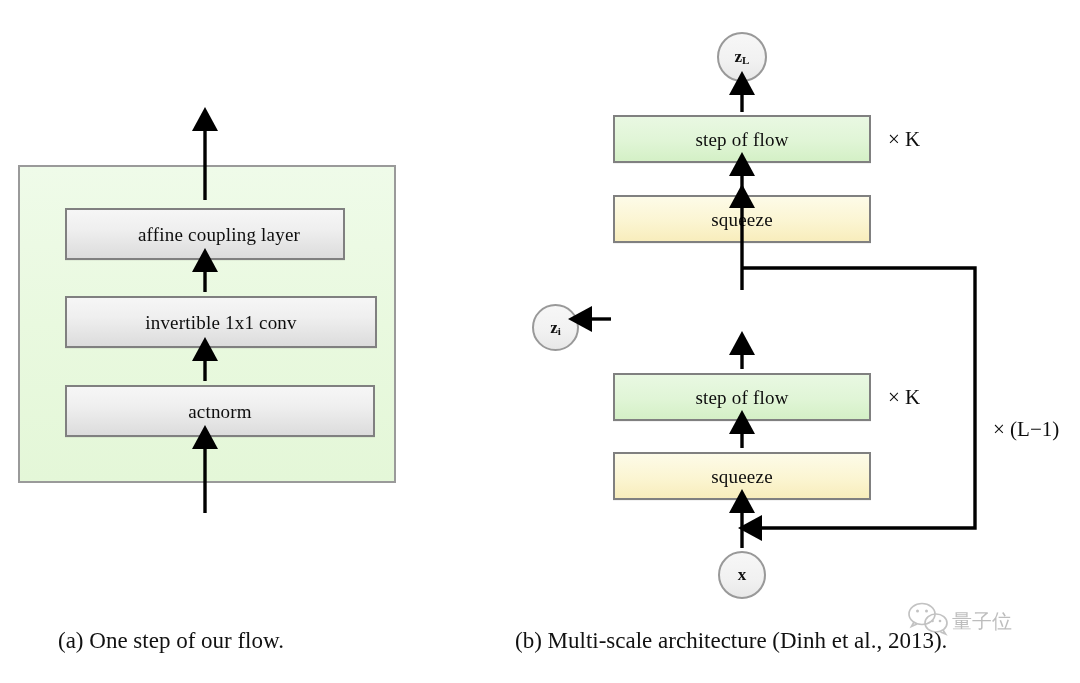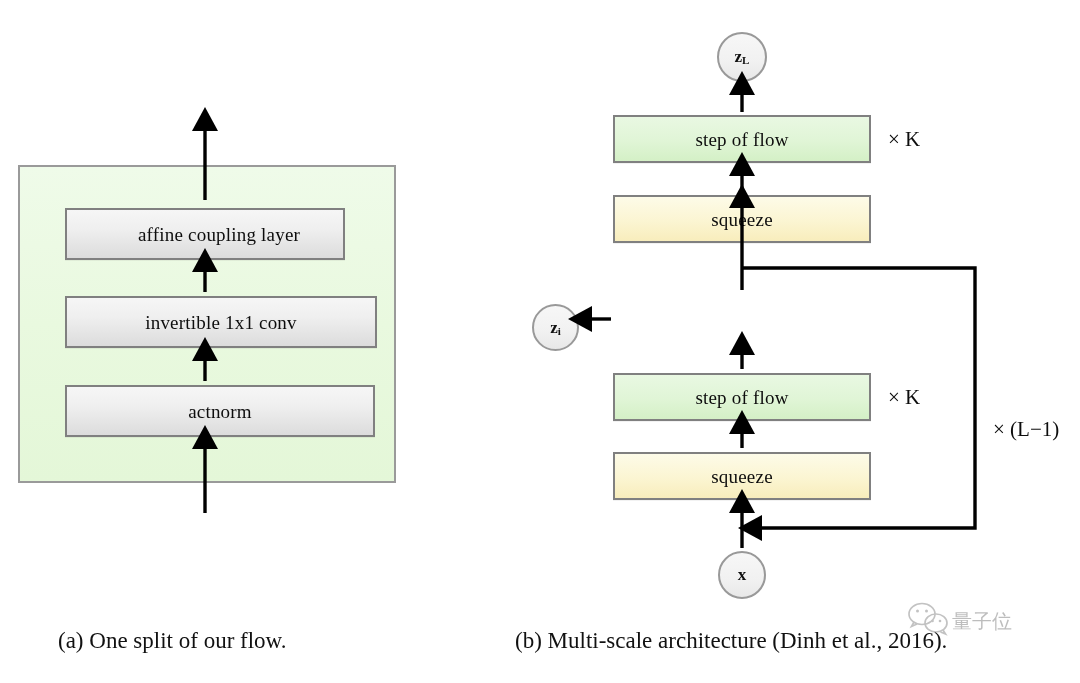--- a/index.html
+++ b/index.html
@@ -148,23 +148,23 @@
       <path d="M742,268 L975,268 L975,528 L755,528" marker-end="url(#ah)"></path>
     </g>
   </svg>
 
   <div class="anno" style="left:888px;top:127px;">× K</div>
 
   <div class="anno" style="left:888px;top:385px;">× K</div>
 
   <div class="anno" style="left:993px;top:385px;margin-top:32px;">× (L−1)</div>
 
-  <div class="caption" style="left:58px;top:628px;">(a) One split of our flow.</div>
+  <div class="caption" style="left:58px;top:628px;">(a) One step of our flow.</div>
 
-  <div class="caption" style="left:515px;top:628px;">(b) Multi-scale architecture (Dinh et al., 2016).</div>
+  <div class="caption" style="left:515px;top:628px;">(b) Multi-scale architecture (Dinh et al., 2013).</div>
 
   <svg class="wm-wechat" style="left:905px;top:600px;width:48px;height:40px;" viewBox="0 0 48 40">
     <ellipse cx="17" cy="14" rx="13" ry="10.5" fill="none" stroke="#7a7a7a" stroke-width="1.7"></ellipse>
     <path d="M9,22 L6.5,26.5 L12,24" fill="none" stroke="#7a7a7a" stroke-width="1.7"></path>
     <circle cx="12.5" cy="11" r="1.5" fill="#7a7a7a"></circle>
     <circle cx="21.5" cy="11" r="1.5" fill="#7a7a7a"></circle>
     <ellipse cx="31" cy="23" rx="11" ry="9" fill="none" stroke="#7a7a7a" stroke-width="1.7"></ellipse>
     <path d="M38,30 L40.5,34 L35.5,32" fill="none" stroke="#7a7a7a" stroke-width="1.7"></path>
     <circle cx="27.5" cy="21" r="1.3" fill="#7a7a7a"></circle>
     <circle cx="35" cy="21" r="1.3" fill="#7a7a7a"></circle>

